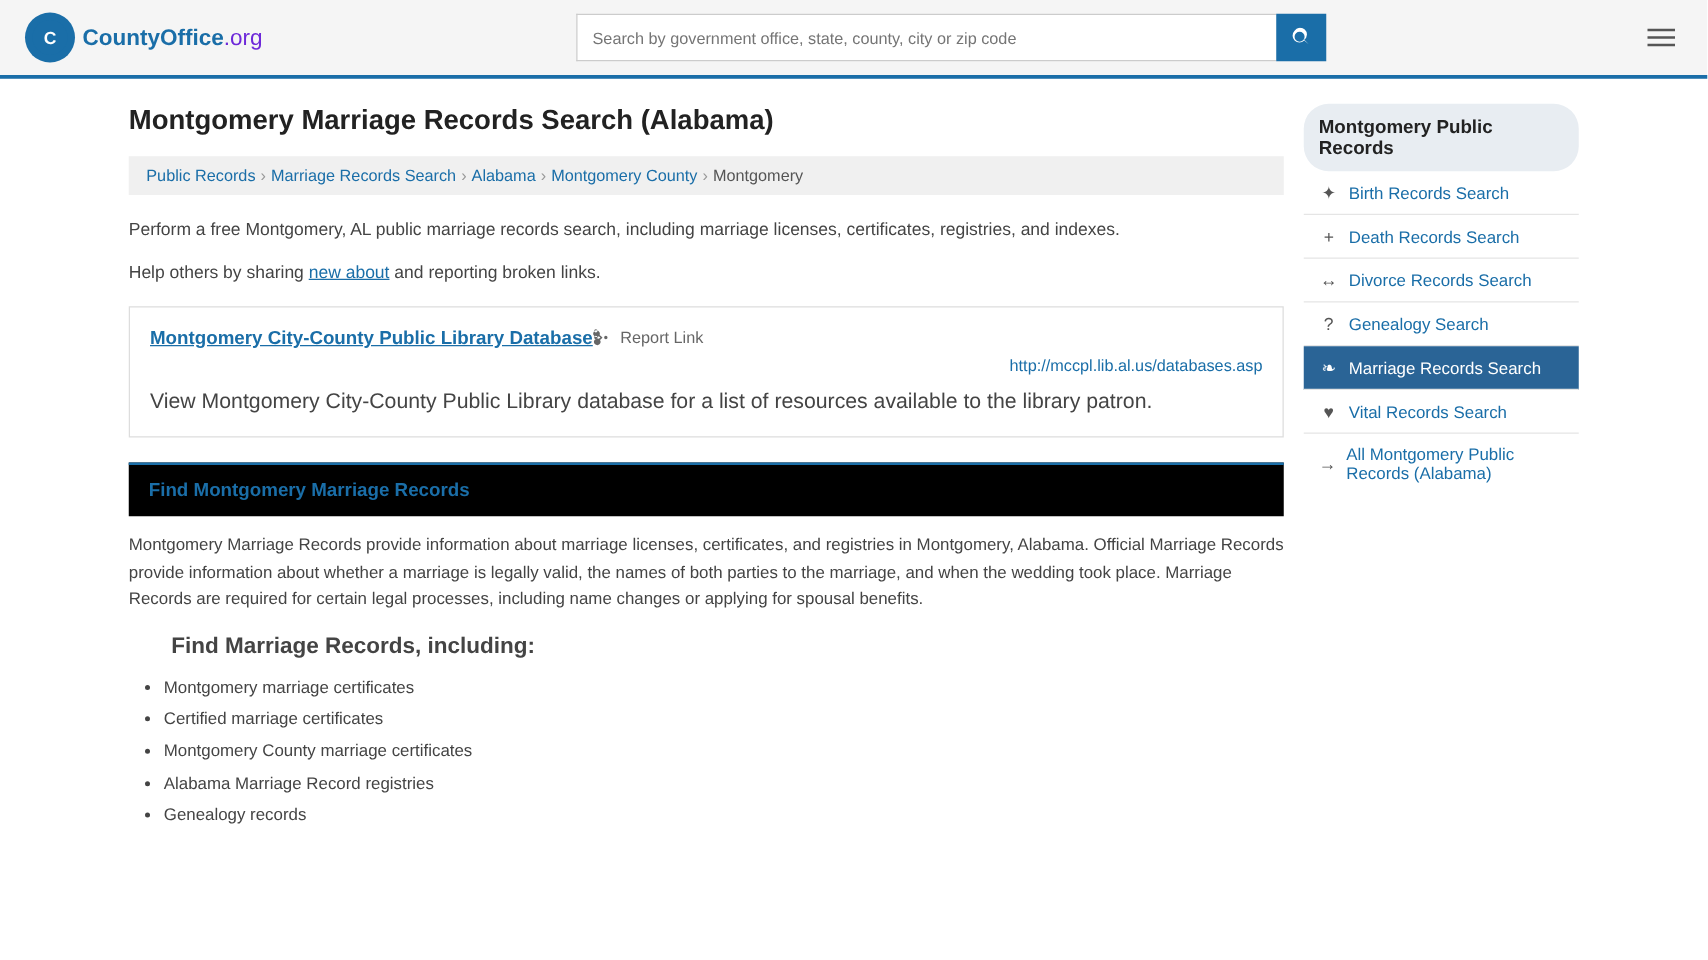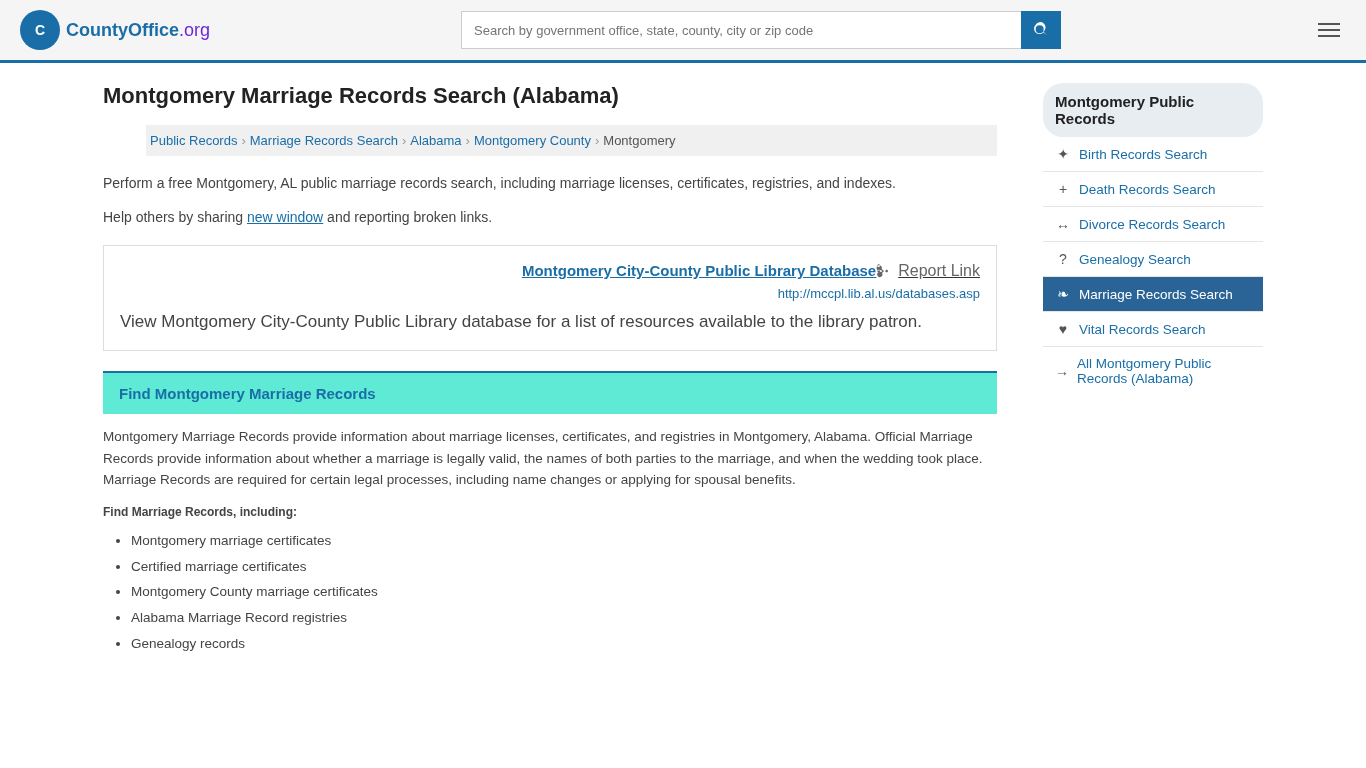--- a/index.html
+++ b/index.html
@@ -57,46 +57,46 @@
     #menu-btn span {
       display: block; width: 22px; height: 2px; background: #555;
     }
 
     
     #main-container {
       max-width: 1200px;
       margin: 0 auto;
       padding: 20px 20px;
       display: flex;
-      gap: 46px;
+      gap: 16px;
     }
     #content {
       flex: 1;
     }
     #sidebar {
       width: 220px;
       flex-shrink: 0;
     }
 
     
     #page-title {
       font-size: 22px;
       font-weight: bold;
       color: #222;
       margin-bottom: 16px;
     }
 
     
     #breadcrumb {
       background: #f0f0f0;
-      padding: 8px 4px;
+      padding: 8px 14px;
       font-size: 13px;
       color: #555;
       margin-bottom: 16px;
-      display: flex; align-items: center; flex-wrap: wrap; gap: 4px; margin-left: 43px;
+      display: flex; align-items: center; flex-wrap: wrap; gap: 4px;
     }
     #breadcrumb a { color: #1a6ea8; text-decoration: none; }
     .breadcrumb-sep { color: #999; }
 
     
     #description p {
       margin-bottom: 12px;
       line-height: 1.6;
       color: #444;
       font-size: 14px;
@@ -104,72 +104,72 @@
     #description a { color: #1a6ea8; }
 
     
     .record-entry {
       border: 1px solid #ddd;
       padding: 16px;
       margin: 16px 0;
     }
     .record-entry-header {
       display: flex;
-      justify-content: flex-end;
+      justify-content: flex-start;
       align-items: flex-start;
       margin-bottom: 6px;
-      text-decoration: underline;
     }
     .record-title {
       font-size: 15px;
       font-weight: bold;
       color: #1a6ea8;
       text-decoration: underline;
       cursor: pointer;
     }
     .report-link {
       display: flex; align-items: center; gap: 6px;
-      color: #666; font-size: 16px; cursor: pointer;
+      color: #666; font-size: 13px; cursor: pointer;
       white-space: nowrap;
     }
     .report-link svg { width: 16px; height: 16px; fill: #666; }
     .record-url {
       color: #1a6ea8;
       font-size: 13px;
       margin-bottom: 8px;
       text-align: right;
     }
     .record-desc {
       font-size: 17px;
       color: #444;
       line-height: 1.5;
     }
 
     
     .find-section {
-      background: #5eead4;
+      background: #000000;
       padding: 12px 16px;
       margin-top: 20px;
       border-top: 2px solid #1a6ea8;
     }
     .find-section h3 {
       font-size: 15px;
       font-weight: bold;
       color: #1a6ea8;
     }
     .find-body {
       padding: 12px 0;
       line-height: 1.6;
       font-size: 13.5px;
       color: #444;
     }
     .find-list-title {
       font-weight: bold;
-      font-size: 12px;
+      font-size: 18px;
       margin-bottom: 8px;
+      margin-left: 34px;
     }
     .find-list {
       list-style: disc;
       padding-left: 28px;
     }
     .find-list li {
       margin-bottom: 4px;
       font-size: 13.5px;
       color: #444;
     }
@@ -265,21 +265,21 @@
       <a href="#">Alabama</a>
       <span class="breadcrumb-sep">›</span>
       <a href="#">Montgomery County</a>
       <span class="breadcrumb-sep">›</span>
       <span>Montgomery</span>
     </div>
 
     <div id="description">
       <p>Perform a free Montgomery, AL public marriage records search, including marriage licenses, certificates, registries, and indexes.</p>
       <p>
-        <span>Help others by sharing </span><a href="#">new window</a><span> and reporting broken links.</span>
+        <span>Help others by sharing </span><a href="#">new about</a><span> and reporting broken links.</span>
       </p>
     </div>
 
     <div class="record-entry">
       <div class="record-entry-header">
         <a href="#" class="record-title">Montgomery City-County Public Library Database</a>
         <div class="report-link">
           <svg viewBox="0 0 24 24">
             <path d="M12 12c-1.1-1.1-2.3-2.1-3.5-3a4 4 0 1 0-1 1.4L9.6 12l-2.1 1.6A4 4 0 1 0 9 14.9c1.2-.9 2.4-1.9 3-2.9zm-8 2a2 2 0 1 1 0-4 2 2 0 0 1 0 4zm0-8a2 2 0 1 1 0-4 2 2 0 0 1 0 4zm12 8c-1.1 0-2-.9-2-2s.9-2 2-2 2 .9 2 2-.9 2-2 2z"></path>
           </svg>

